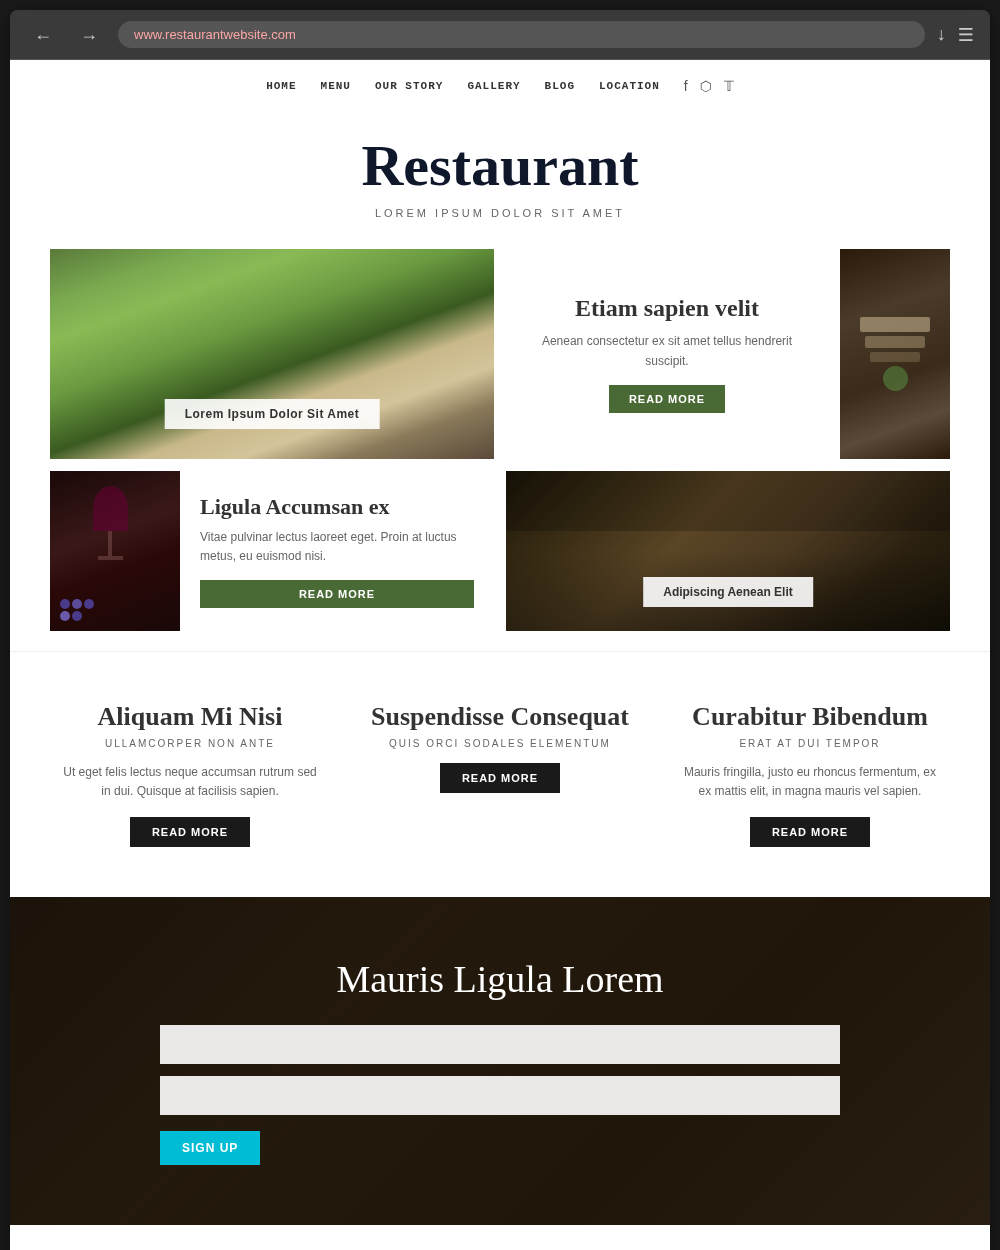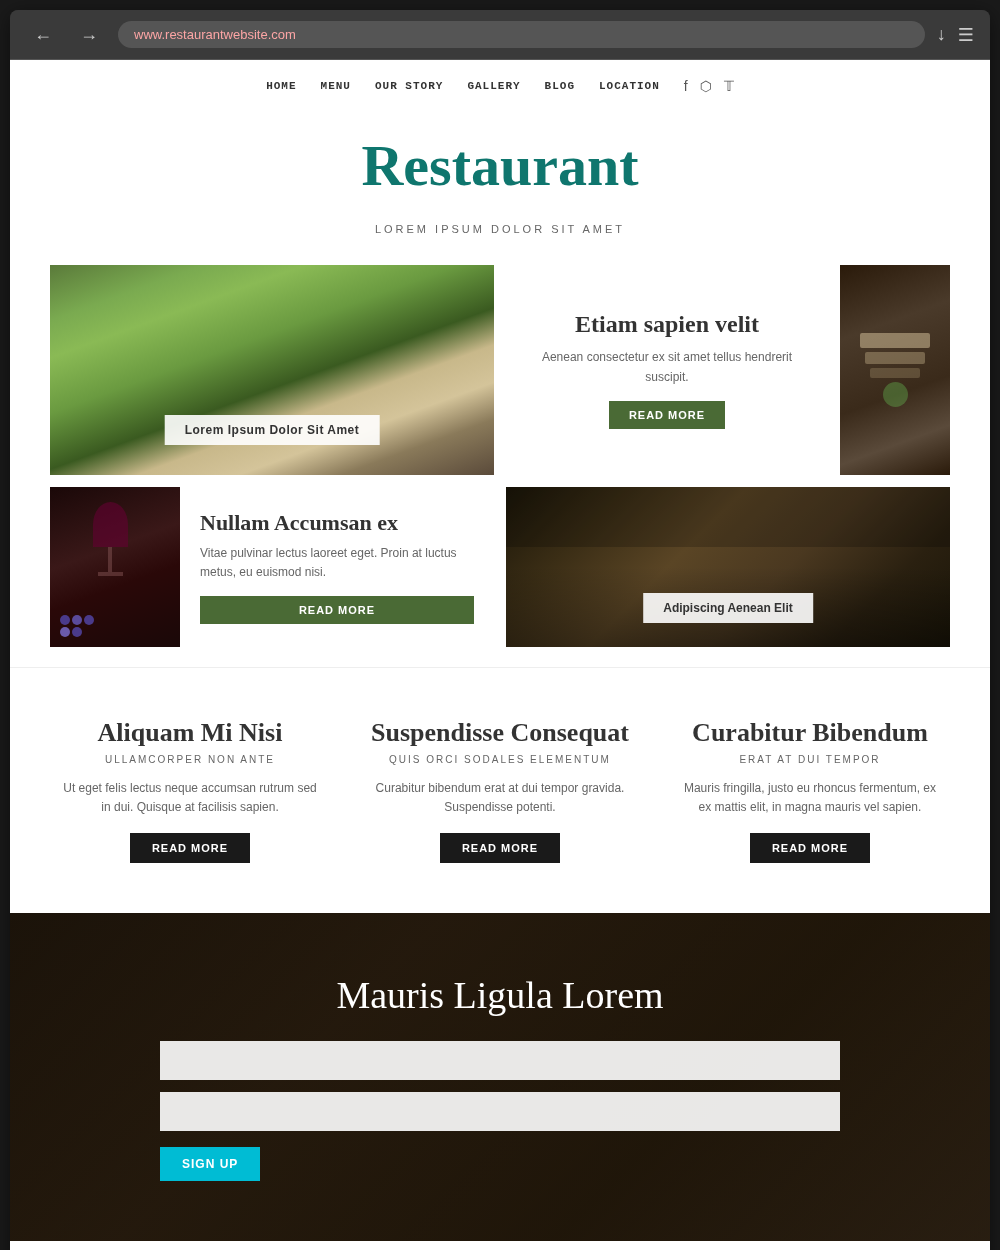--- a/index.html
+++ b/index.html
@@ -107,22 +107,22 @@
     
     .hero-section {
       text-align: center;
       padding: 20px 40px 30px;
     }
 
     .hero-title {
       font-family: Georgia, serif;
       font-size: 58px;
       font-weight: 700;
-      color: #0f766e;
-      margin-bottom: 24px;
+      color: #0f172a;
+      margin-bottom: 8px;
     }
 
     .hero-subtitle {
       font-size: 11px;
       letter-spacing: 3px;
       color: #666;
       text-transform: uppercase;
     }
 
     .img-overlay-label {
@@ -332,21 +332,21 @@
                 <div style="display:flex;flex-wrap:wrap;width:40px;gap:2px;">
                   <div style="width:10px;height:10px;border-radius:50%;background:#4a3a8a;"></div>
                   <div style="width:10px;height:10px;border-radius:50%;background:#5a4a9a;"></div>
                   <div style="width:10px;height:10px;border-radius:50%;background:#4a3a8a;"></div>
                   <div style="width:10px;height:10px;border-radius:50%;background:#6a5aaa;"></div>
                   <div style="width:10px;height:10px;border-radius:50%;background:#4a3a8a;"></div>
                 </div>
               </div>
             </div>
             <div style="flex:1; padding:20px; display:flex; flex-direction:column; justify-content:center; background:#fff;">
-              <h3 style="font-family:'Brush Script MT',cursive;font-size:22px;color:#333;margin-bottom:8px;">Nullam Accumsan ex</h3>
+              <h3 style="font-family:'Brush Script MT',cursive;font-size:22px;color:#333;margin-bottom:8px;">Ligula Accumsan ex</h3>
               <p style="font-size:12px;color:#666;line-height:1.6;margin-bottom:14px;">Vitae pulvinar lectus laoreet eget. Proin at luctus metus, eu euismod nisi.</p>
               <button class="btn-read-more">READ MORE</button>
             </div>
           </div>
         </div>
 
         <div style="display:flex;flex-direction:column;gap:12px;">
 
           <div style="display:flex;gap:12px;height:210px;">
             <div style="flex:1;padding:20px;display:flex;flex-direction:column;justify-content:center;align-items:center;text-align:center;background:#fff;">
@@ -377,21 +377,20 @@
       <div class="three-col-section">
         <div class="col-card">
           <h3 class="col-title-script">Aliquam Mi Nisi</h3>
           <p class="col-subtitle">ULLAMCORPER NON ANTE</p>
           <p class="col-text">Ut eget felis lectus neque accumsan rutrum sed in dui. Quisque at facilisis sapien.</p>
           <button class="btn-read-more-dark">READ MORE</button>
         </div>
         <div class="col-card">
           <h3 class="col-title-script">Suspendisse Consequat</h3>
           <p class="col-subtitle">QUIS ORCI SODALES ELEMENTUM</p>
-          <p class="col-text">Curabitur bibendum erat at dui tempor gravida. Suspendisse potenti.</p>
           <button class="btn-read-more-dark">READ MORE</button>
         </div>
         <div class="col-card">
           <h3 class="col-title-script">Curabitur Bibendum</h3>
           <p class="col-subtitle">ERAT AT DUI TEMPOR</p>
           <p class="col-text">Mauris fringilla, justo eu rhoncus fermentum, ex ex mattis elit, in magna mauris vel sapien.</p>
           <button class="btn-read-more-dark">READ MORE</button>
         </div>
       </div>
 

